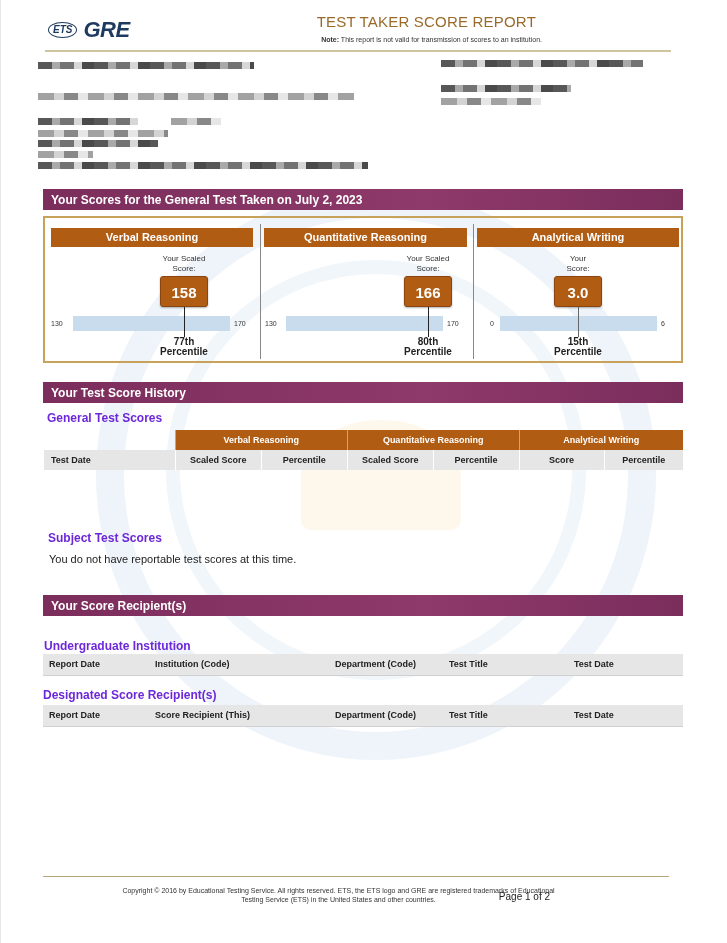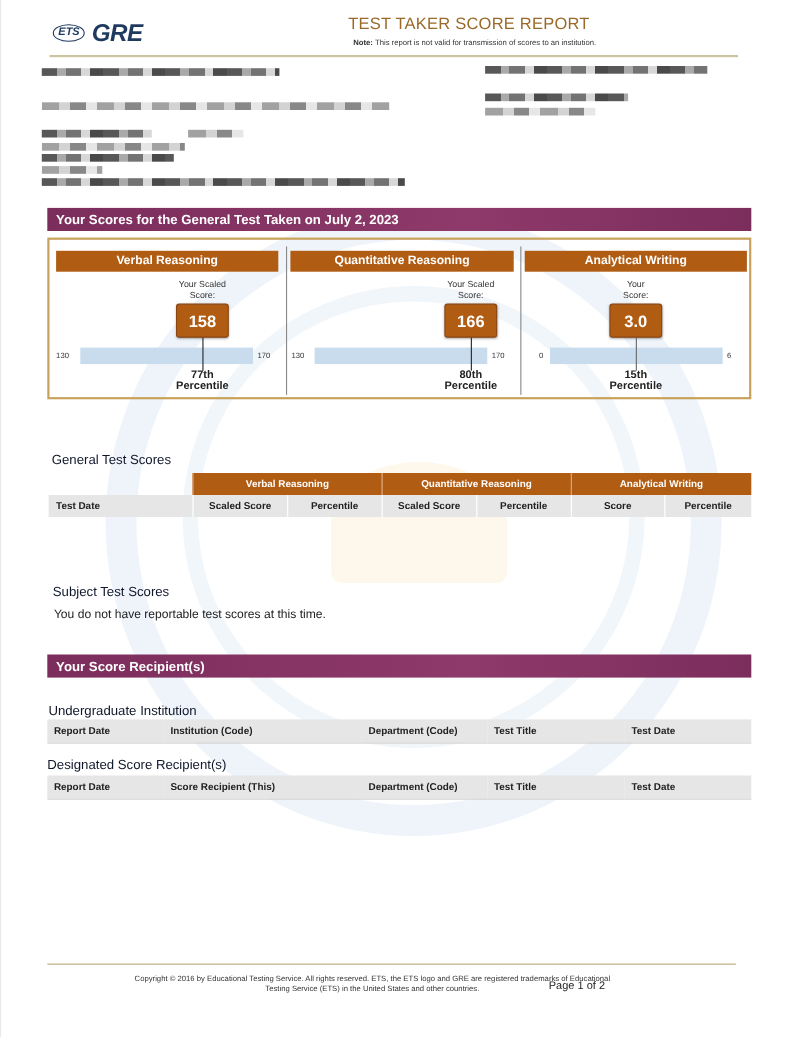--- a/index.html
+++ b/index.html
@@ -28,21 +28,21 @@
   .col-divider { position: absolute; top: 6px; width: 1px; height: 135px; background: #888; }
   .measure-header { position: absolute; top: 10px; height: 19px; background: #b15c13; color: #fff; font-weight: bold; font-size: 11px; text-align: center; line-height: 19px; }
   .your-score-label { position: absolute; top: 36px; font-size: 8px; color: #333; text-align: center; line-height: 10px; width: 80px; }
   .score-badge { position: absolute; top: 58px; width: 48px; height: 31px; background: #b15c13; border: 1px solid #8a4510; border-radius: 3px; color: #fff; font-weight: bold; font-size: 15px; text-align: center; line-height: 31px; box-shadow: 0 1px 2px rgba(0,0,0,0.3); }
   .range-bar { position: absolute; top: 98px; height: 15px; background: #c9dcee; }
   .range-min, .range-max { position: absolute; top: 102px; font-size: 7px; color: #333; }
   .pointer { position: absolute; top: 89px; width: 1px; height: 30px; background: #222; }
   .percentile { position: absolute; top: 119px; font-size: 10px; font-weight: bold; text-align: center; line-height: 10px; width: 80px; color: #222; }
 
   
-  .sub-heading { position: absolute; font-size: 12px; font-weight: normal; color: #0f172a; }
+  .sub-heading { position: absolute; font-size: 12px; font-weight: bold; color: #6d28d9; }
   table { border-collapse: collapse; position: absolute; font-size: 9px; }
   .hist-table { left: 42px; top: 430px; width: 640px; }
   .hist-table td, .hist-table th { height: 20px; text-align: center; font-weight: normal; }
   .hist-table .grp { background: #b15c13; color: #fff; font-weight: bold; border-left: 1px solid #d9a070; }
   .hist-table .sub th { background: #e6e6e6; font-weight: bold; color: #222; height: 20px; border-left: 1px solid #fff; }
   .hist-table .sub th:first-child { text-align: left; padding-left: 7px; }
   .hist-table .row td { height: 17px; border: 1px solid #ddd; color: #222; background: rgba(255,255,255,0.6); }
   .hist-table .row td:first-child { text-align: left; padding-left: 7px; }
   .empty-cell { background: transparent; }
 
@@ -141,20 +141,21 @@
       <div class="range-bar" style="left:26px;width:157px;"></div>
       <div class="range-max" style="left:187px;">6</div>
       <div class="pointer" style="left:104px;background:#666;"></div>
       <div class="percentile" style="left:64px;">
           <div>15th</div>
           <div>Percentile</div>
         </div>
     </div>
   </div>
 
+  <div class="section-bar" style="top:382px;">Your Test Score History</div>
   <div class="sub-heading" style="left:46px;top:411px;">General Test Scores</div>
 
   <table class="hist-table">
     <colgroup>
       <col style="width:132px">
         <col style="width:86px">
         <col style="width:86px">
         <col style="width:86px">
         <col style="width:86px">
         <col style="width:85px">

